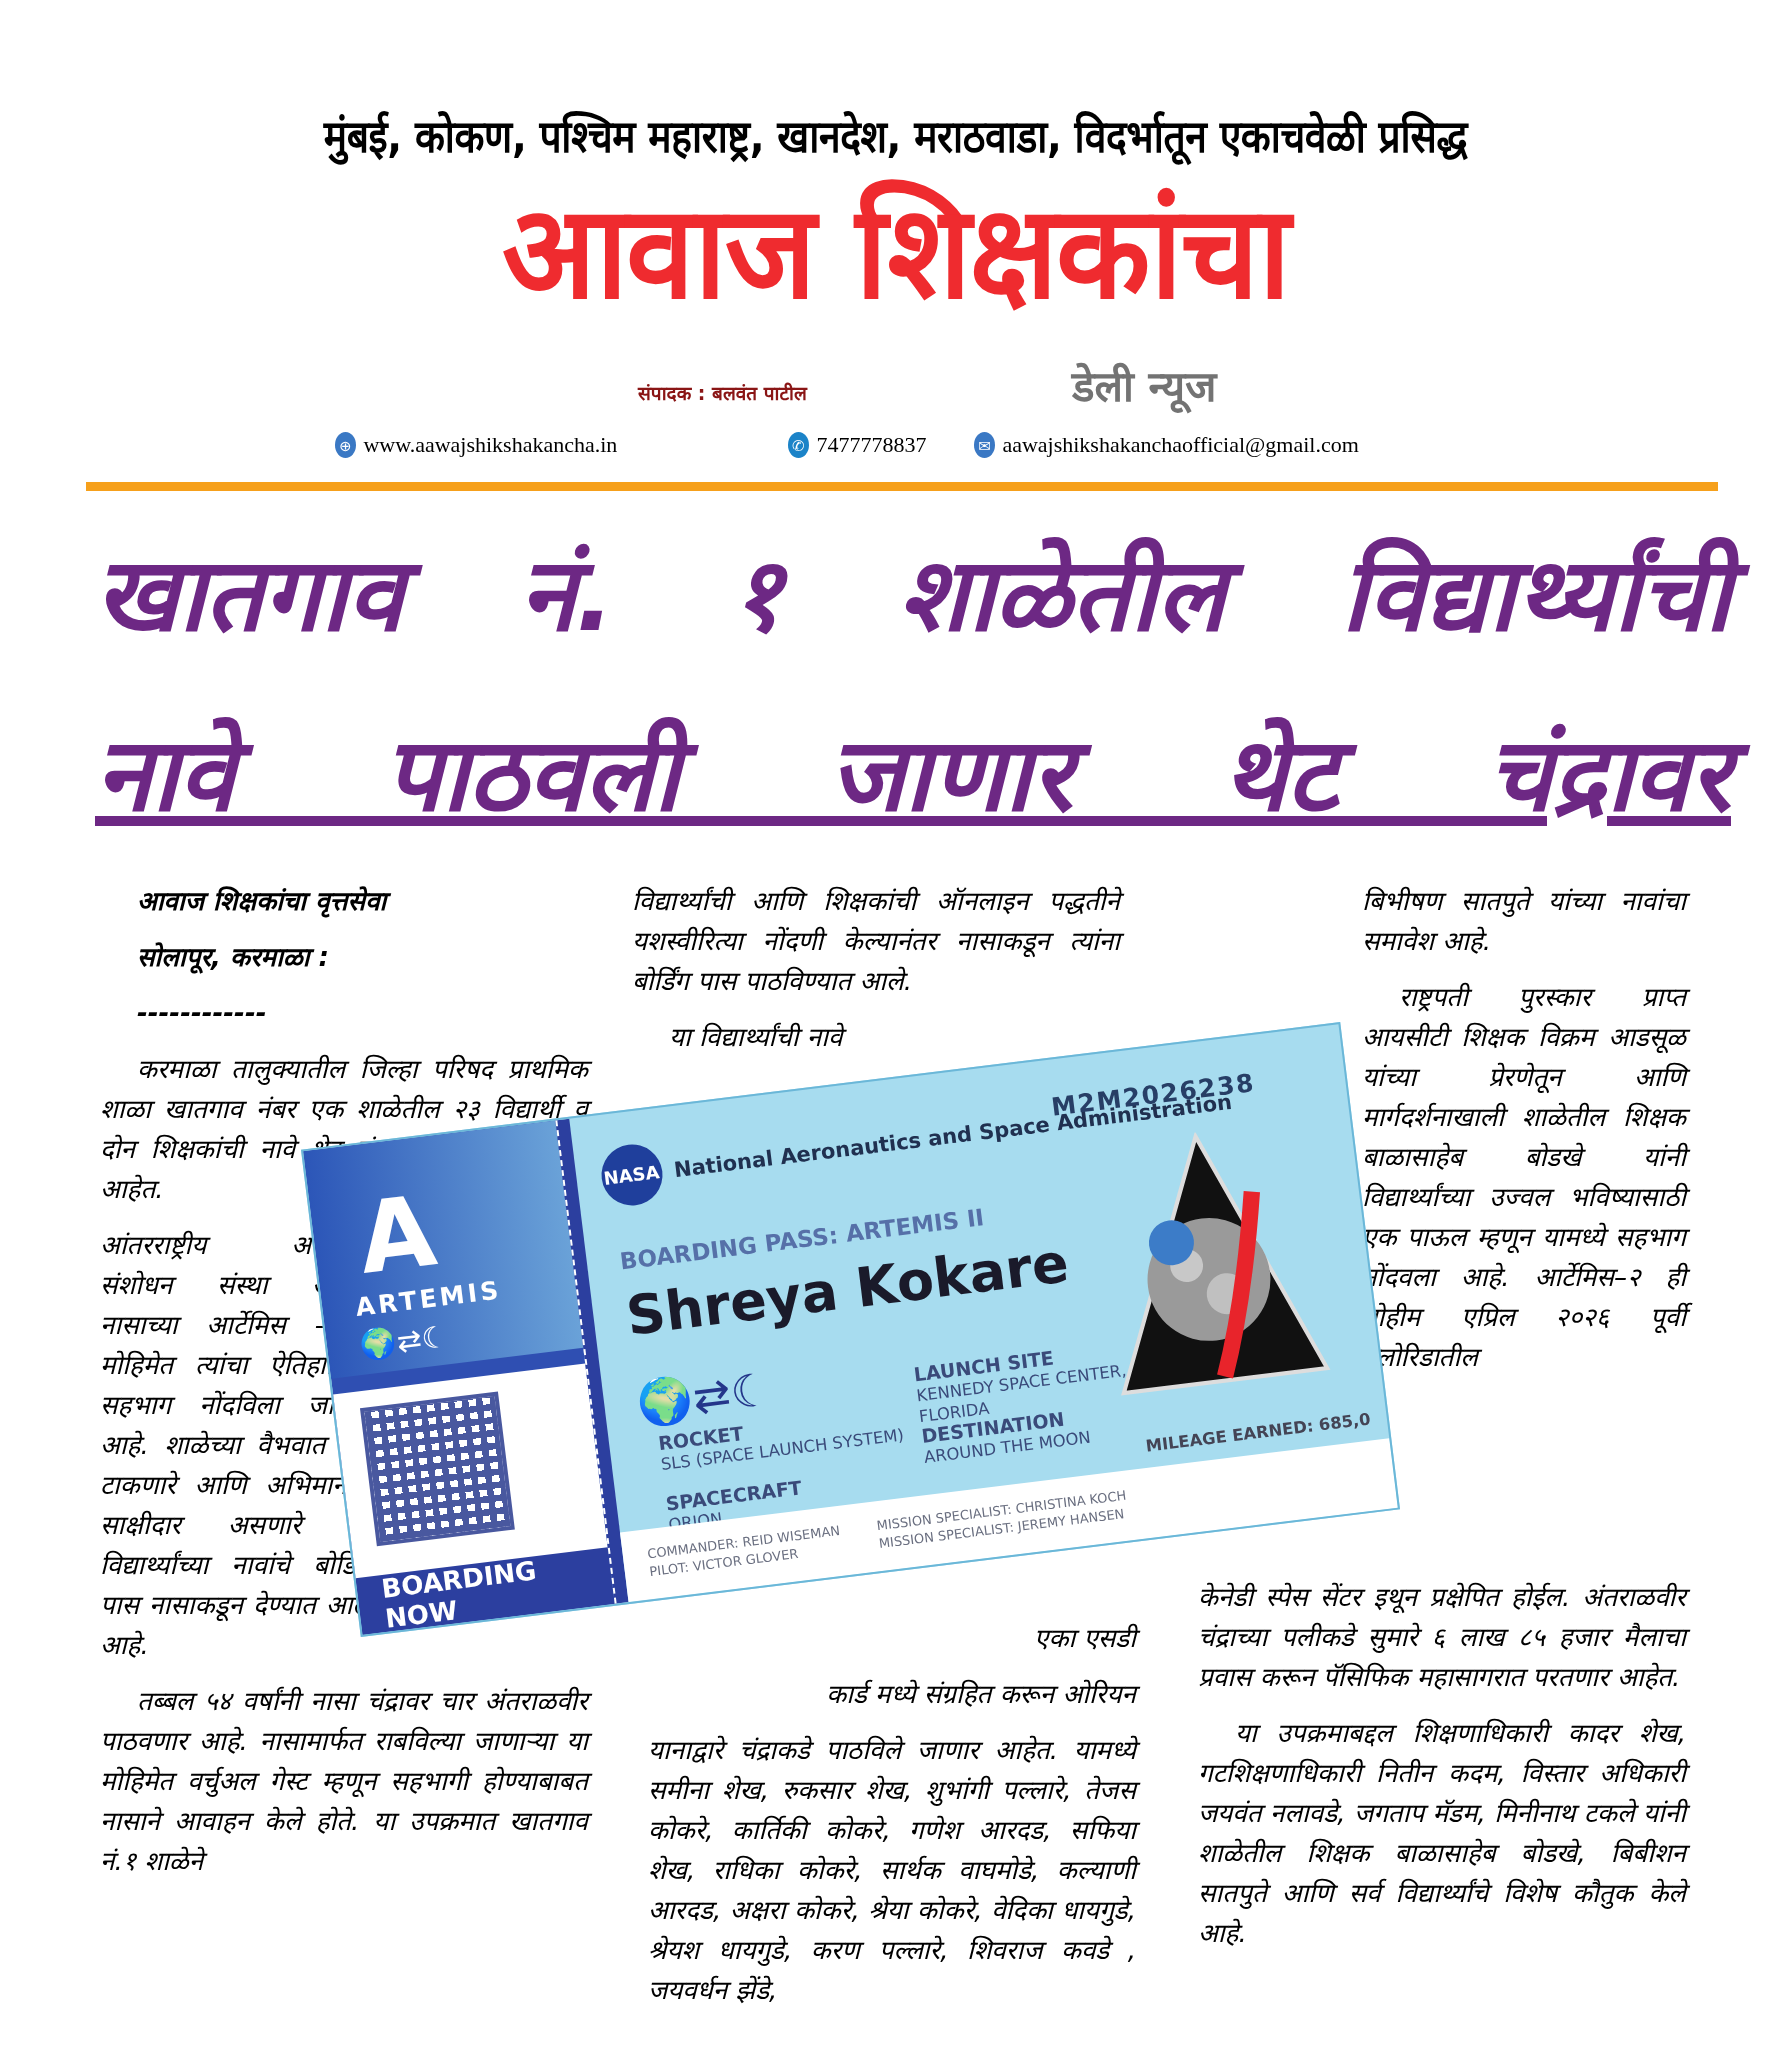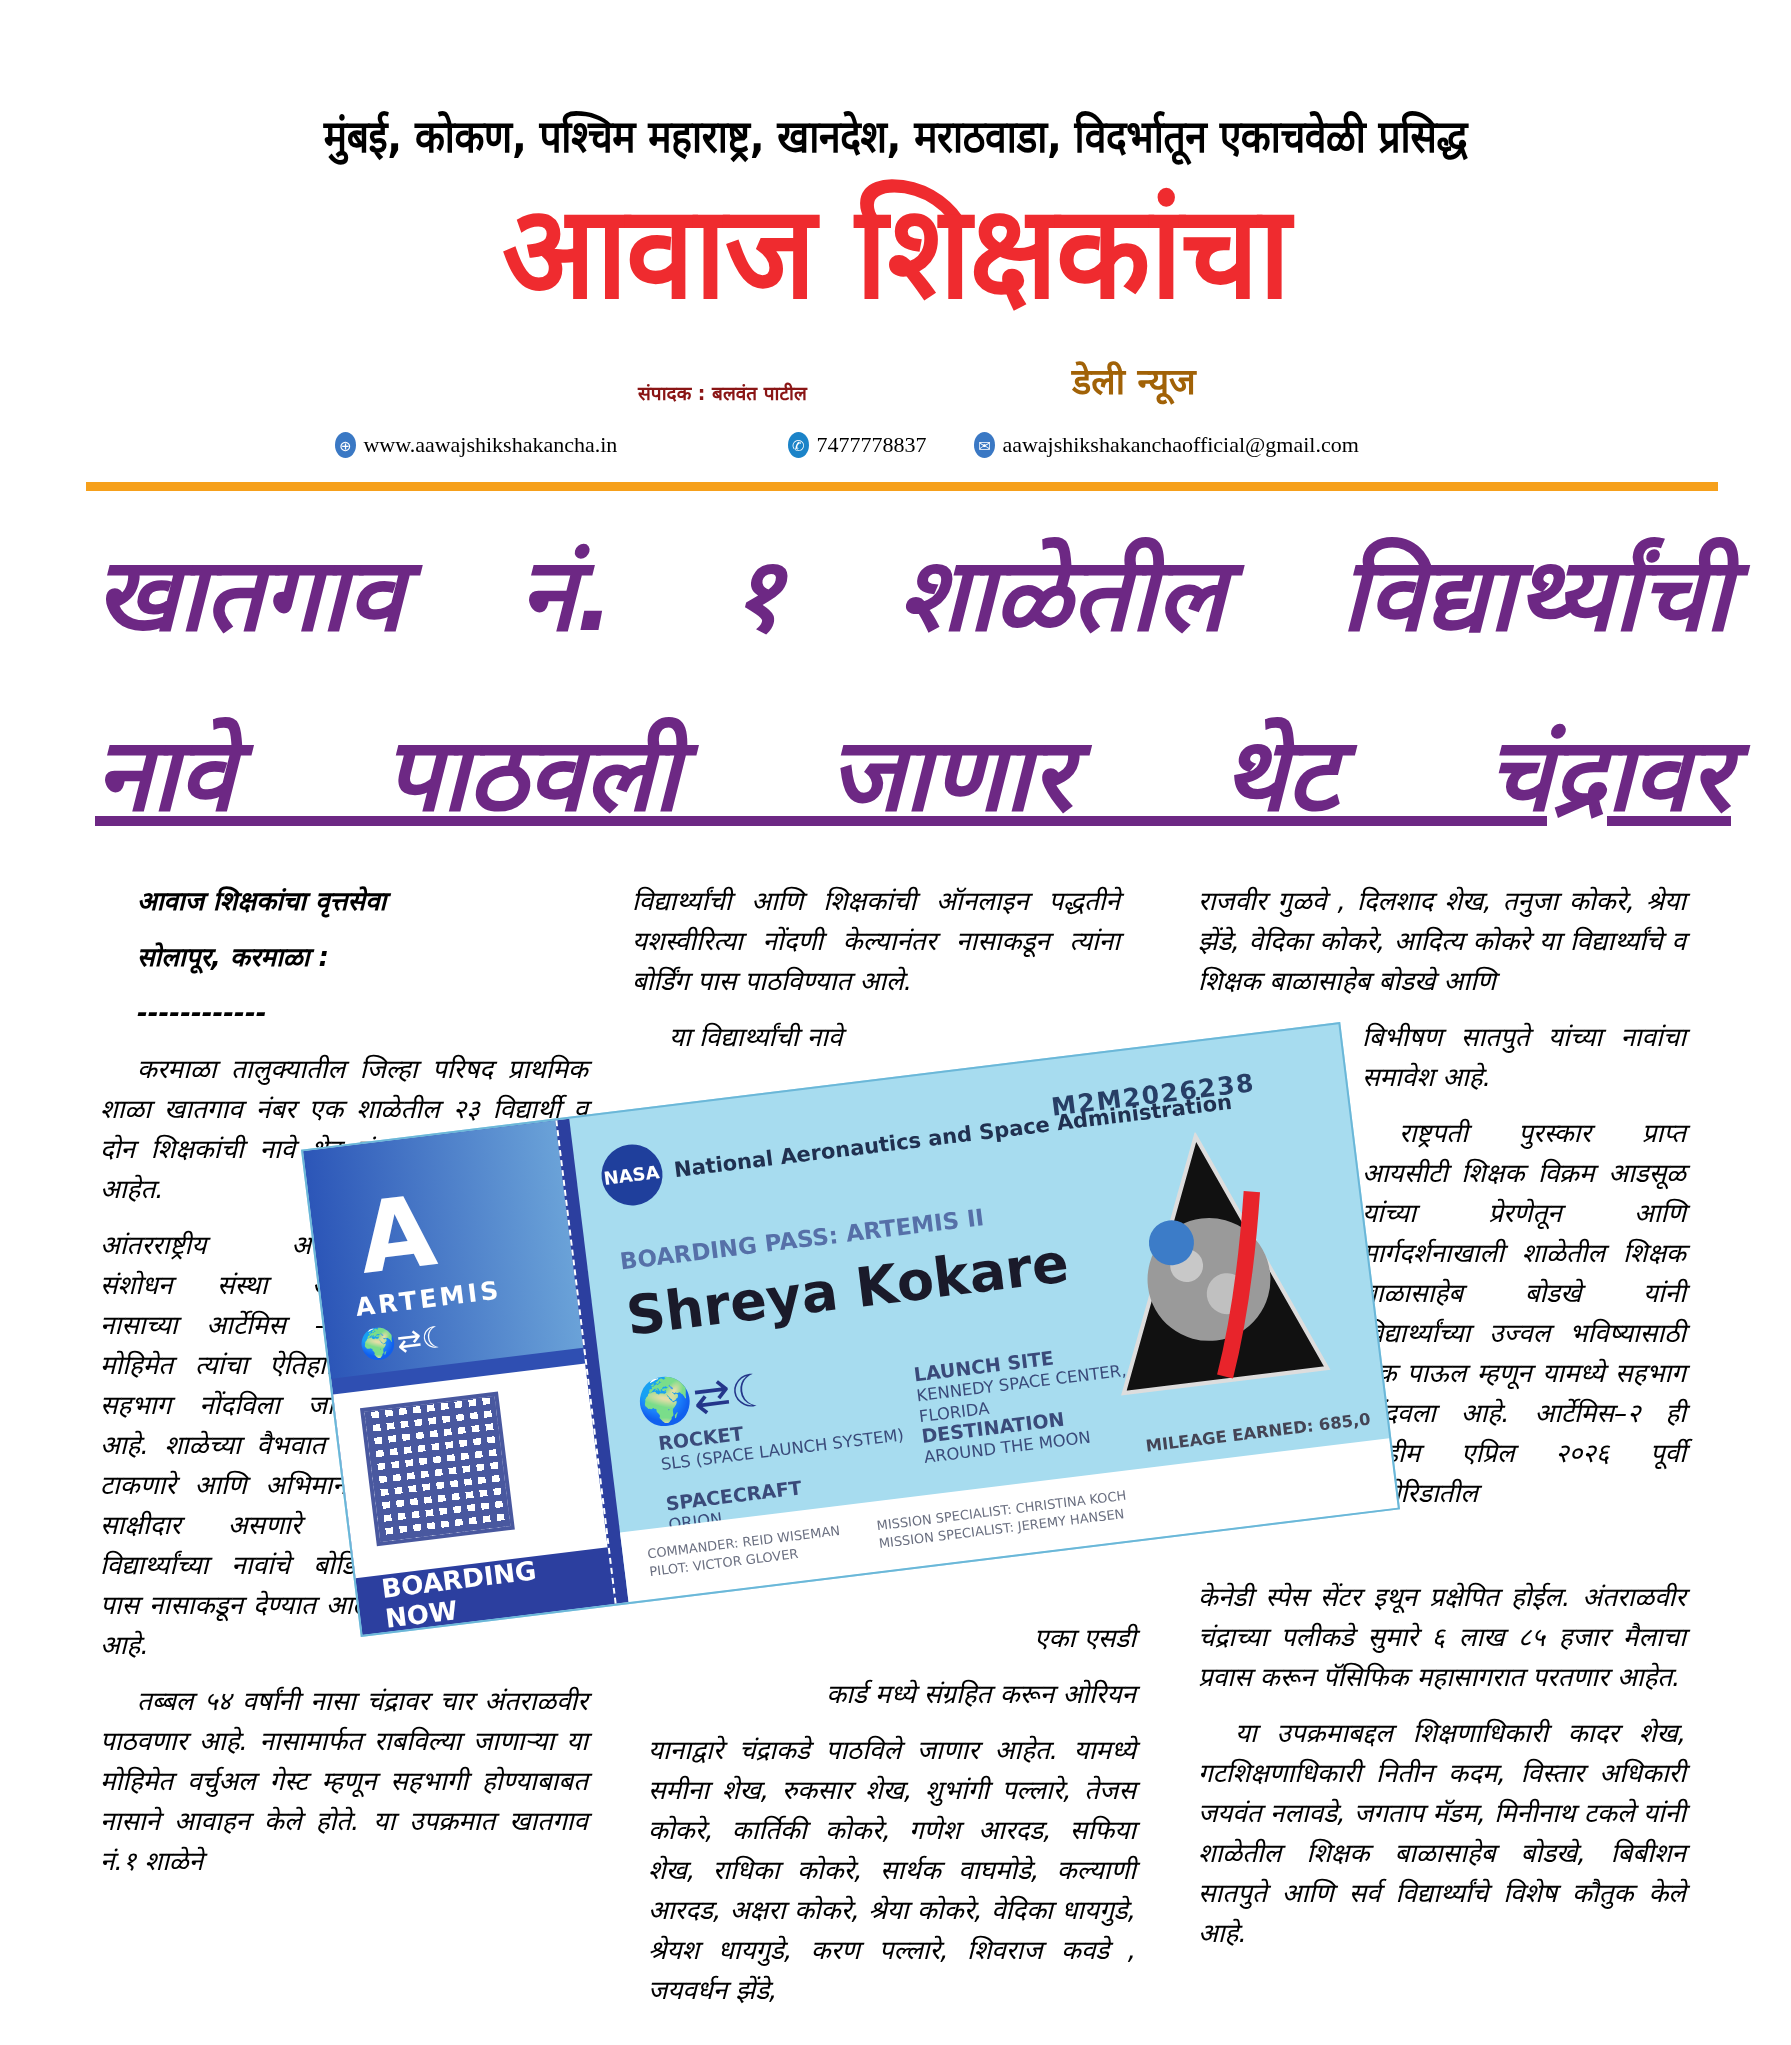--- a/index.html
+++ b/index.html
@@ -16,21 +16,21 @@
     text-align: center; font-size: 123px; font-weight: bold; color: #ef2b2f;
     line-height: 1; letter-spacing: -1.6px;
     transform: scaleY(1.05); transform-origin: top center;
   }
   .editor {
     position: absolute; left: 638px; top: 380px;
     font-size: 19px; font-weight: bold; color: #8a1515;
   }
   .daily {
     position: absolute; left: 1072px; top: 356px;
-    font-size: 36px; font-weight: bold; color: #a16207;
+    font-size: 42px; font-weight: bold; color: #737373;
   }
   .contacts {
     position: absolute; top: 432px; left: 0; width: 1791px; height: 33px;
     font-family: "Liberation Serif", serif; font-size: 22px;
   }
   .contact { position: absolute; top: 0; display: flex; align-items: center; gap: 7.4px; }
   .cicon {
     width: 21px; height: 26px; border-radius: 50%;
     background: #3a78c4; display: inline-flex; align-items: center; justify-content: center;
     color: #fff; font-size: 14.7px; font-family: "DejaVu Sans", sans-serif;
@@ -177,21 +177,20 @@
   <p>विद्यार्थ्यांची आणि शिक्षकांची ऑनलाइन पद्धतीने यशस्वीरित्या नोंदणी केल्यानंतर नासाकडून त्यांना बोर्डिंग पास पाठविण्यात आले.</p>
   <p class="indent">या विद्यार्थ्यांची नावे</p>
 </div>
 <div class="col col2b">
   <p class="right" style="padding-left:319px;">एका एसडी</p>
   <p class="right">कार्ड मध्ये संग्रहित करून ओरियन</p>
   <p>यानाद्वारे चंद्राकडे पाठविले जाणार आहेत. यामध्ये समीना शेख, रुकसार शेख, शुभांगी पल्लारे, तेजस कोकरे, कार्तिकी कोकरे, गणेश आरदड, सफिया शेख, राधिका कोकरे, सार्थक वाघमोडे, कल्याणी आरदड, अक्षरा कोकरे, श्रेया कोकरे, वेदिका धायगुडे, श्रेयश धायगुडे, करण पल्लारे, शिवराज कवडे , जयवर्धन झेंडे,</p>
 </div>
 
 <div class="col col3">
-  <p>राजवीर गुळवे , दिलशाद शेख, तनुजा कोकरे, श्रेया झेंडे, वेदिका कोकरे, आदित्य कोकरे या विद्यार्थ्यांचे व शिक्षक बाळासाहेब बोडखे आणि</p>
   <p class="rightcol">बिभीषण सातपुते यांच्या नावांचा समावेश आहे.</p>
   <p class="rightcol indent">राष्ट्रपती पुरस्कार प्राप्त आयसीटी शिक्षक विक्रम आडसूळ यांच्या प्रेरणेतून आणि मार्गदर्शनाखाली शाळेतील शिक्षक बाळासाहेब बोडखे यांनी विद्यार्थ्यांच्या उज्वल भविष्यासाठी एक पाऊल म्हणून यामध्ये सहभाग नोंदवला आहे. आर्टेमिस–२ ही मोहीम एप्रिल २०२६ पूर्वी फ्लोरिडातील</p>
 </div>
 <div class="col col3b">
   <p>केनेडी स्पेस सेंटर इथून प्रक्षेपित होईल. अंतराळवीर चंद्राच्या पलीकडे सुमारे ६ लाख ८५ हजार मैलाचा प्रवास करून पॅसिफिक महासागरात परतणार आहेत.</p>
   <p class="indent">या उपक्रमाबद्दल शिक्षणाधिकारी कादर शेख, गटशिक्षणाधिकारी नितीन कदम, विस्तार अधिकारी जयवंत नलावडे, जगताप मॅडम, मिनीनाथ टकले यांनी शाळेतील शिक्षक बाळासाहेब बोडखे, बिबीशन सातपुते आणि सर्व विद्यार्थ्यांचे विशेष कौतुक केले आहे.</p>
 </div>
 
 <div class="pass-wrap">
   <div class="pass">

